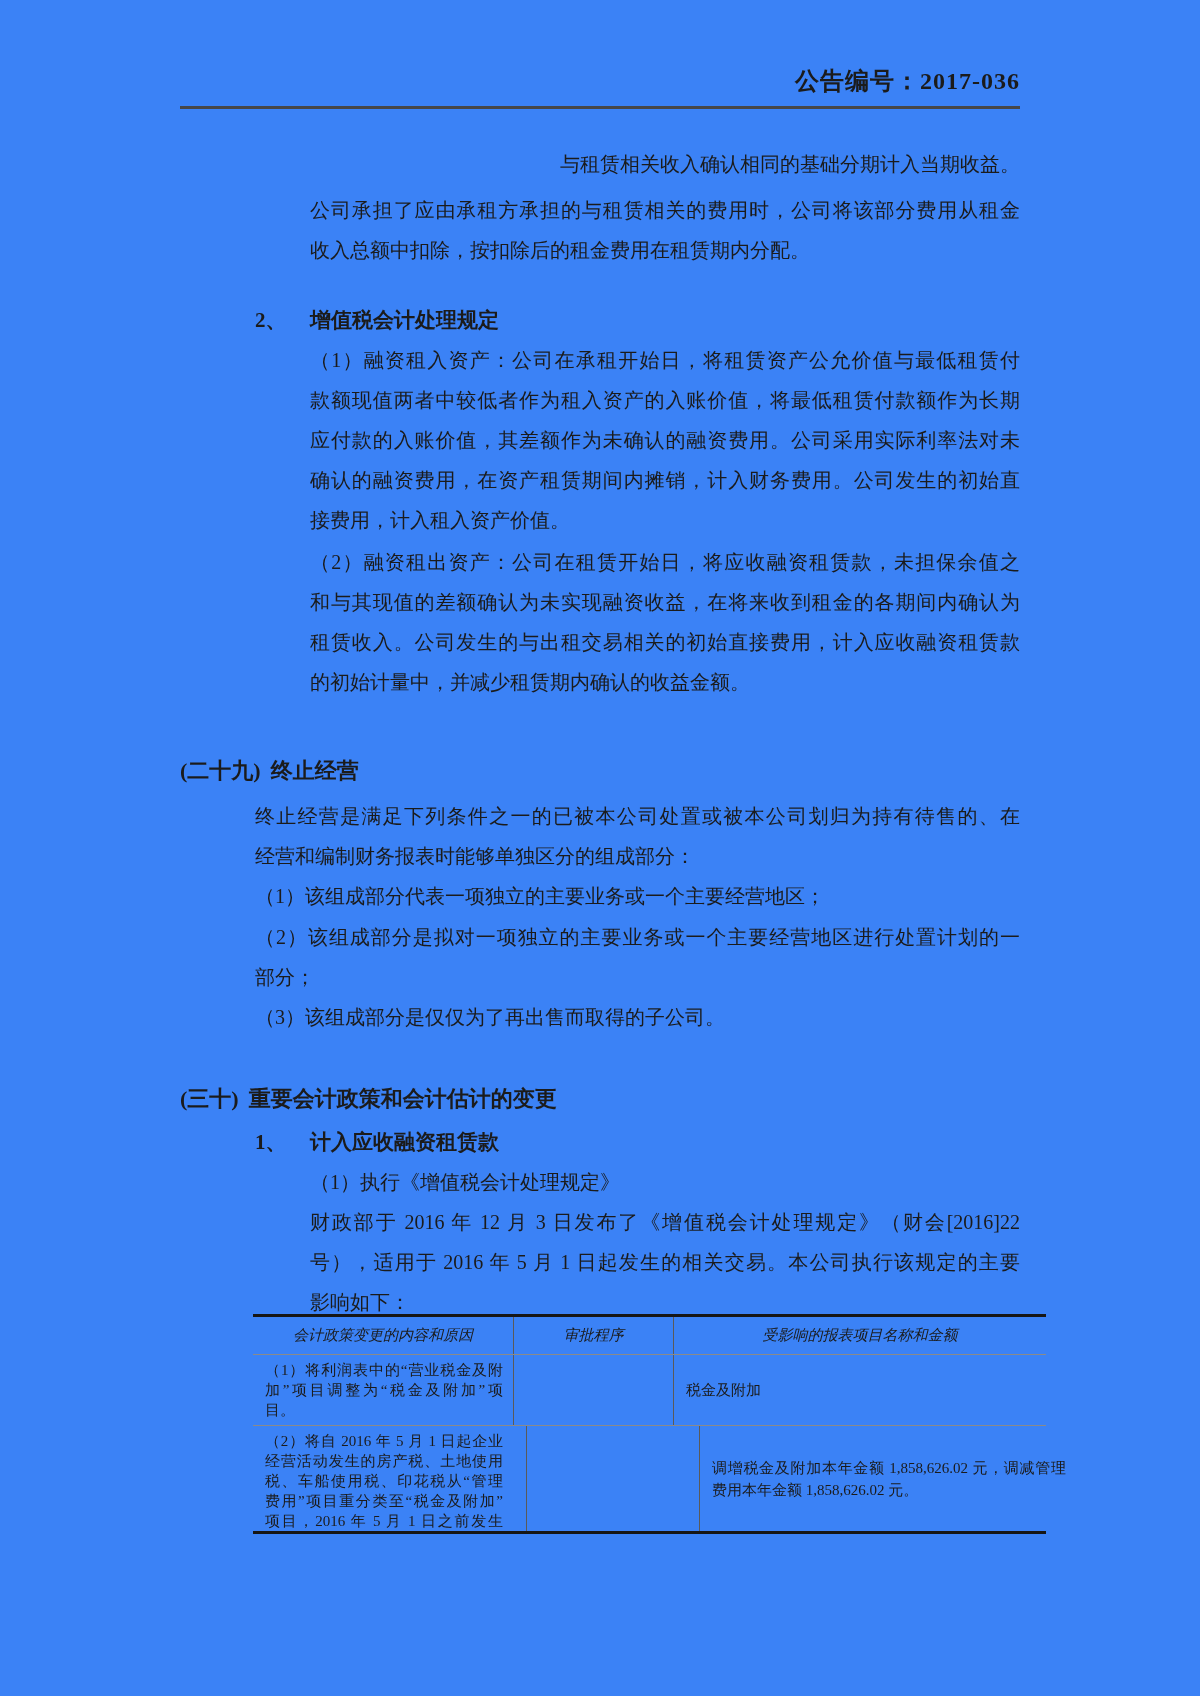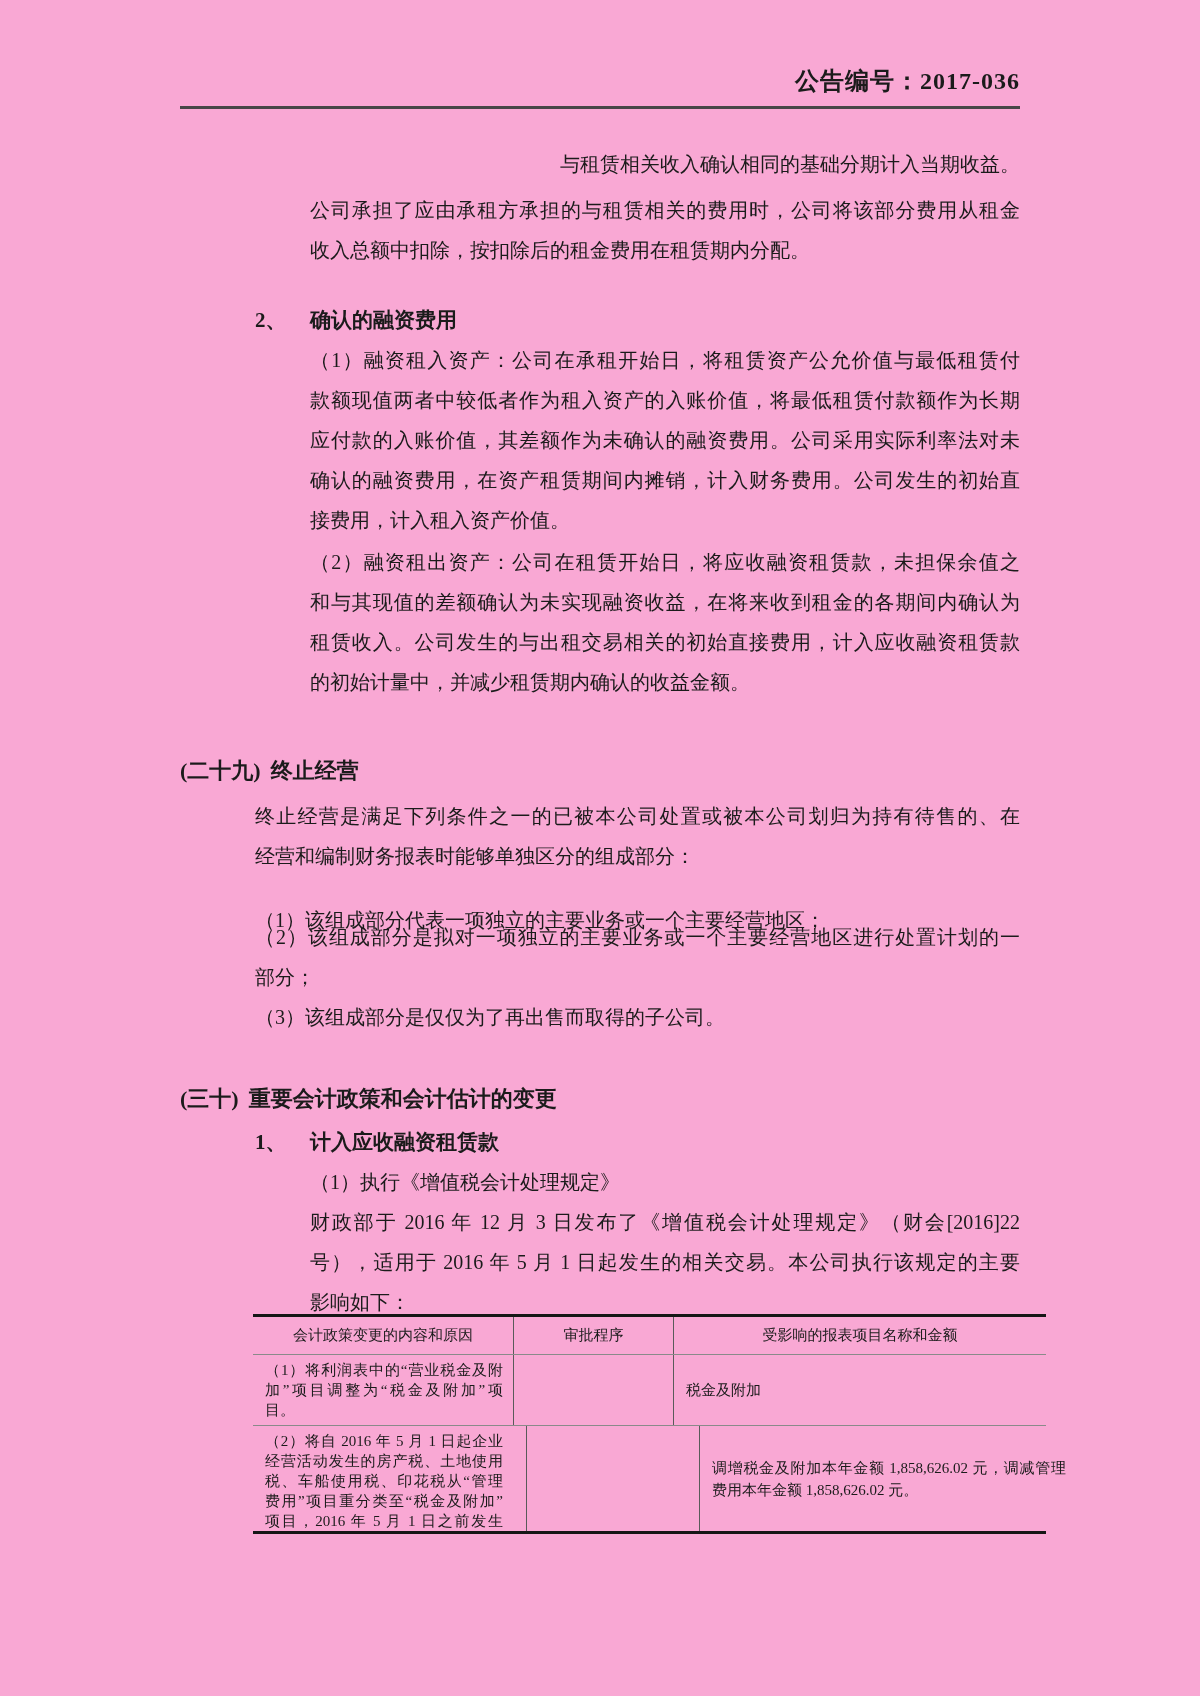--- a/index.html
+++ b/index.html
@@ -4,21 +4,21 @@
 <style>
   html,body{margin:0;padding:0;}
   body{
     background:#e9e9e9;
     font-family:"Liberation Serif","DejaVu Serif",serif;
   }
   .page{
     position:relative;
     width:1200px;height:1696px;
     margin:0 auto;
-    background:#f9a8d4;
+    background:#3b82f6;
     color:#1b1b1b;
     overflow:hidden;
   }
   .abs{position:absolute;}
   
   .doc-num{
     left:520px;top:64px;width:500px;
     text-align:right;
     font-size:24px;font-weight:600;
     letter-spacing:1px;
@@ -58,21 +58,21 @@
     border-bottom:3px solid #161616;
     font-size:15px;
     box-sizing:border-box;
   }
   .trow{display:grid;grid-template-columns:260px 160px 373px;}
   .trow > div{box-sizing:border-box;min-width:0;}
   .trow > div + div{border-left:1px solid #5a5a5a;}
   .thead{height:37px;border-bottom:1px solid #8a8a8a;}
   .thead > div{
     display:flex;align-items:center;justify-content:center;
-    white-space:nowrap;overflow:hidden;
+    white-space:nowrap;overflow:hidden;font-style:italic;
   }
   .r1{height:70px;border-bottom:1px solid #8a8a8a;}
   .r2{height:105px;gap:13px;}
   .cell-content{padding:5px 10px 0 12px;}
   .cell-content .line{height:20px;line-height:20px;}
   .cell-impact{
     display:flex;flex-direction:column;justify-content:center;
     padding:0 6px 0 12px;
   }
   .cell-impact .line{height:22px;line-height:22px;}
@@ -88,21 +88,21 @@
   <div class="abs body-block lvl2" style="top:144px;text-align:right;">
       <div class="line"><span class="ls">与租赁相关收入确认相同的基础分期计入当期收益。</span></div>
     </div>
   <div class="abs body-block lvl2" style="top:190px;">
       <div class="line just"><span class="ls">公司承担了应由承租方承担的与租赁相关的费用时，公司将该部分费用从租金</span></div>
       <div class="line"><span class="ls">收入总额中扣除，按扣除后的租金费用在租赁期内分配。</span></div>
     </div>
 
   <div class="abs heading-row lvl1" style="top:300px;">
     <span class="heading-num">2、</span>
-    <span>确认的融资费用</span>
+    <span>增值税会计处理规定</span>
   </div>
   <div class="abs body-block lvl2" style="top:340px;">
       <div class="line just"><span class="ls">（1）融资租入资产：公司在承租开始日，将租赁资产公允价值与最低租赁付</span></div>
       <div class="line just"><span class="ls">款额现值两者中较低者作为租入资产的入账价值，将最低租赁付款额作为长期</span></div>
       <div class="line just"><span class="ls">应付款的入账价值，其差额作为未确认的融资费用。公司采用实际利率法对未</span></div>
       <div class="line just"><span class="ls">确认的融资费用，在资产租赁期间内摊销，计入财务费用。公司发生的初始直</span></div>
       <div class="line"><span class="ls">接费用，计入租入资产价值。</span></div>
     </div>
   <div class="abs body-block lvl2" style="top:542px;">
       <div class="line just"><span class="ls">（2）融资租出资产：公司在租赁开始日，将应收融资租赁款，未担保余值之</span></div>
@@ -111,21 +111,21 @@
       <div class="line"><span class="ls">的初始计量中，并减少租赁期内确认的收益金额。</span></div>
     </div>
 
   <div class="abs sec-heading" style="top:754px;">
     <span class="sec-num">(二十九)</span><span>终止经营</span>
   </div>
   <div class="abs body-block lvl1" style="top:796px;">
       <div class="line just"><span class="ls">终止经营是满足下列条件之一的已被本公司处置或被本公司划归为持有待售的、在</span></div>
       <div class="line"><span class="ls">经营和编制财务报表时能够单独区分的组成部分：</span></div>
     </div>
-  <div class="abs body-block lvl1" style="top:900px;font-family:Liberation Serif, serif;">
+  <div class="abs body-block lvl1" style="top:876px;font-family:Liberation Serif, serif;">
       <div class="line"><span class="ls">（1）该组成部分代表一项独立的主要业务或一个主要经营地区；</span></div>
     </div>
   <div class="abs body-block lvl1" style="top:917px;">
       <div class="line just"><span class="ls">（2）该组成部分是拟对一项独立的主要业务或一个主要经营地区进行处置计划的一</span></div>
       <div class="line"><span class="ls">部分；</span></div>
     </div>
   <div class="abs body-block lvl1" style="top:997px;">
       <div class="line"><span class="ls">（3）该组成部分是仅仅为了再出售而取得的子公司。</span></div>
     </div>
 

